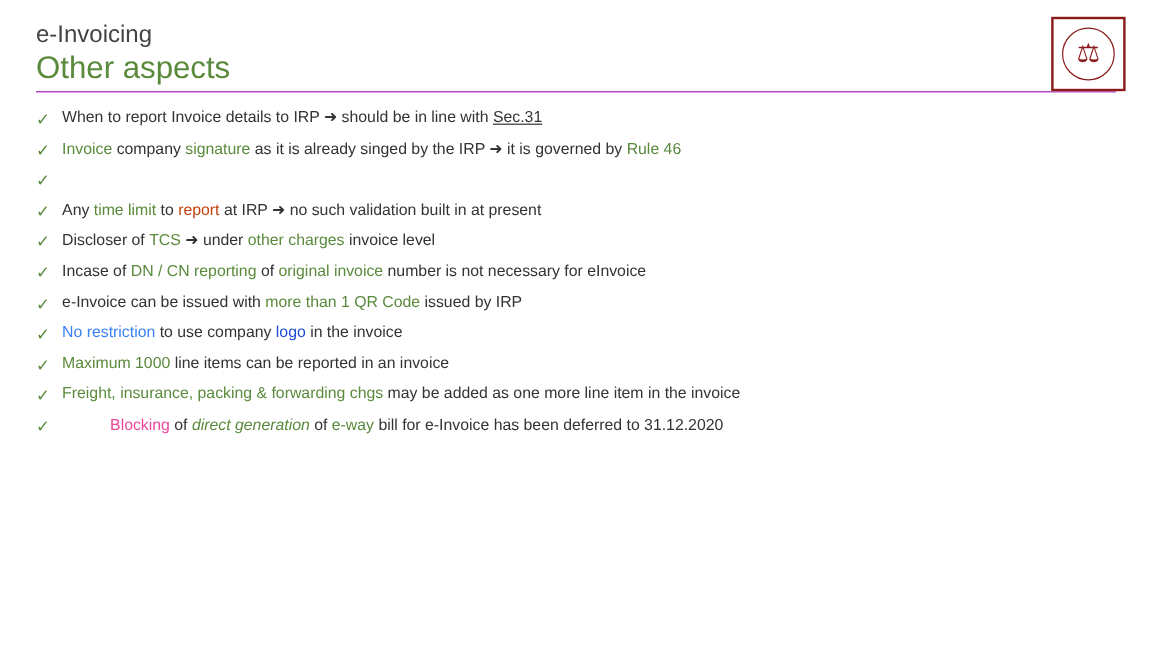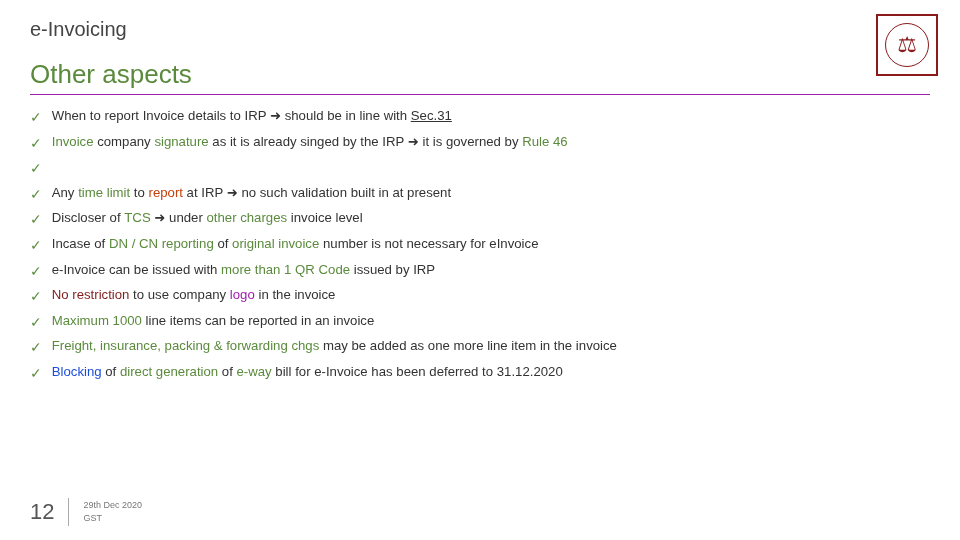--- a/index.html
+++ b/index.html
@@ -14,21 +14,21 @@
     .page {
       width: 960px;
       height: 540px;
       padding: 18px 30px 18px 30px;
       position: relative;
     }
     .main-title {
       font-size: 20px;
       color: #444;
       font-weight: 400;
-      margin-bottom: 18px;
+      margin-bottom: 0;
     }
     .section-title {
       font-size: 26px;
       color: #5a8a3c;
       font-weight: 500;
       margin-bottom: 12px;
       border-bottom: 1px solid #a21caf;
       padding-bottom: 4px;
     }
     .bullet-list {
@@ -149,37 +149,29 @@
       <li>
         <span class="checkmark">✓</span>
         <span><span>Incase of </span><span style="color: rgb(90, 138, 60); font-weight: 500;">DN / CN reporting</span><span> of </span><span style="color: rgb(90, 138, 60); font-weight: 500;">original invoice</span><span> number is not necessary for eInvoice</span></span>
       </li>
       <li>
         <span class="checkmark">✓</span>
         <span><span>e-Invoice can be issued with </span><span style="color: rgb(90, 138, 60); font-weight: 500;">more than 1 QR Code</span><span> issued by IRP</span></span>
       </li>
       <li>
         <span class="checkmark">✓</span>
-        <span><span style="color: #7f1d1d; font-weight: 500;">No restriction</span><span> to use company </span><span style="color: #a21caf; font-weight: 500;">logo</span><span> in the invoice</span></span>
+        <span><span style="color: #3b82f6; font-weight: 500;">No restriction</span><span> to use company </span><span style="color: #1d4ed8; font-weight: 500;">logo</span><span> in the invoice</span></span>
       </li>
       <li>
         <span class="checkmark">✓</span>
         <span><span style="color: rgb(90, 138, 60); font-weight: 500;">Maximum 1000</span><span> line items can be reported in an invoice</span></span>
       </li>
       <li>
         <span class="checkmark">✓</span>
         <span><span style="color: rgb(90, 138, 60); font-weight: 500;">Freight, insurance, packing &amp; forwarding chgs</span><span> may be added as one more line item in the invoice</span></span>
       </li>
       <li>
         <span class="checkmark">✓</span>
-        <span><span style="color: #1d4ed8; font-weight: 500;">Blocking</span><span> of </span><span style="color: rgb(90, 138, 60); font-weight: 500;">direct generation</span><span> of </span><span style="color: rgb(90, 138, 60); font-weight: 500;">e-way</span><span> bill for e-Invoice has been deferred to 31.12.2020</span></span>
+        <span><span style="color: #ec4899; font-weight: 500; margin-left: 40px;">Blocking</span><span> of </span><span style="color: rgb(90, 138, 60); font-weight: 500; font-style: italic;">direct generation</span><span> of </span><span style="color: rgb(90, 138, 60); font-weight: 500;">e-way</span><span> bill for e-Invoice has been deferred to 31.12.2020</span></span>
       </li>
     </ul>
 
-  <div class="footer">
-    <span class="footer-num">12</span>
-    <div class="footer-divider"></div>
-    <div class="footer-text">
-      <div>29th Dec 2020</div>
-      <div>GST</div>
-    </div>
-  </div>
 </div>
 
 </body></html>

